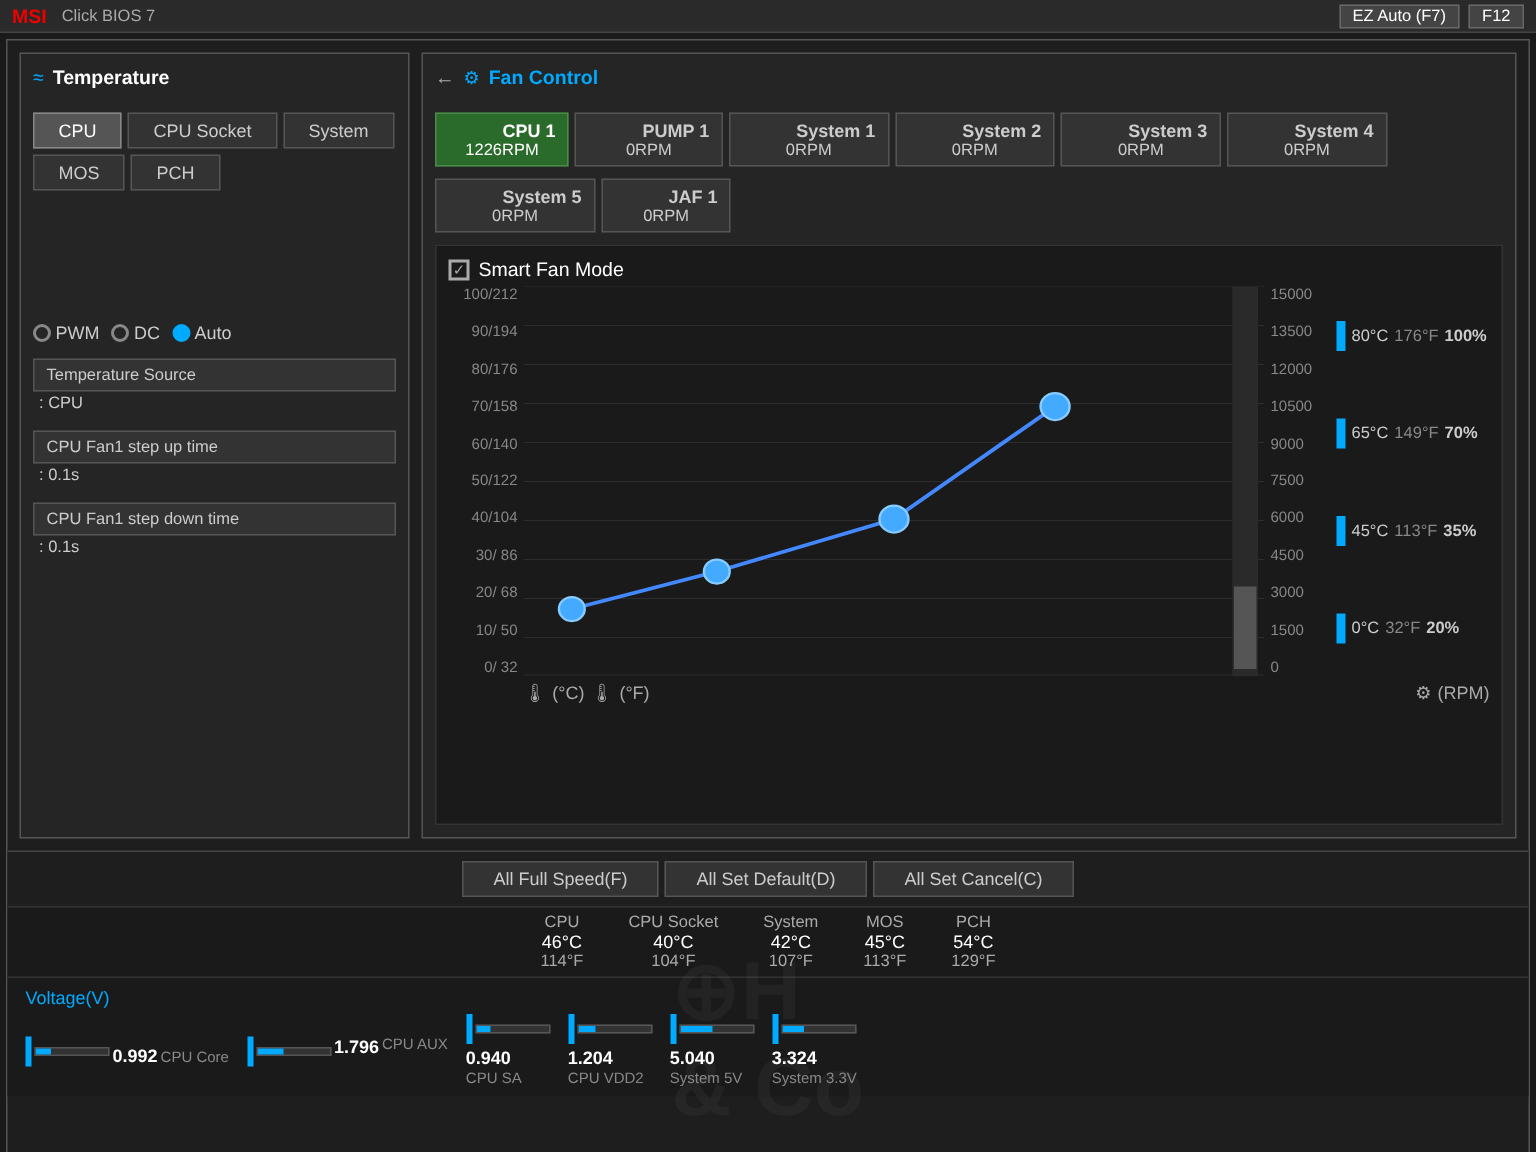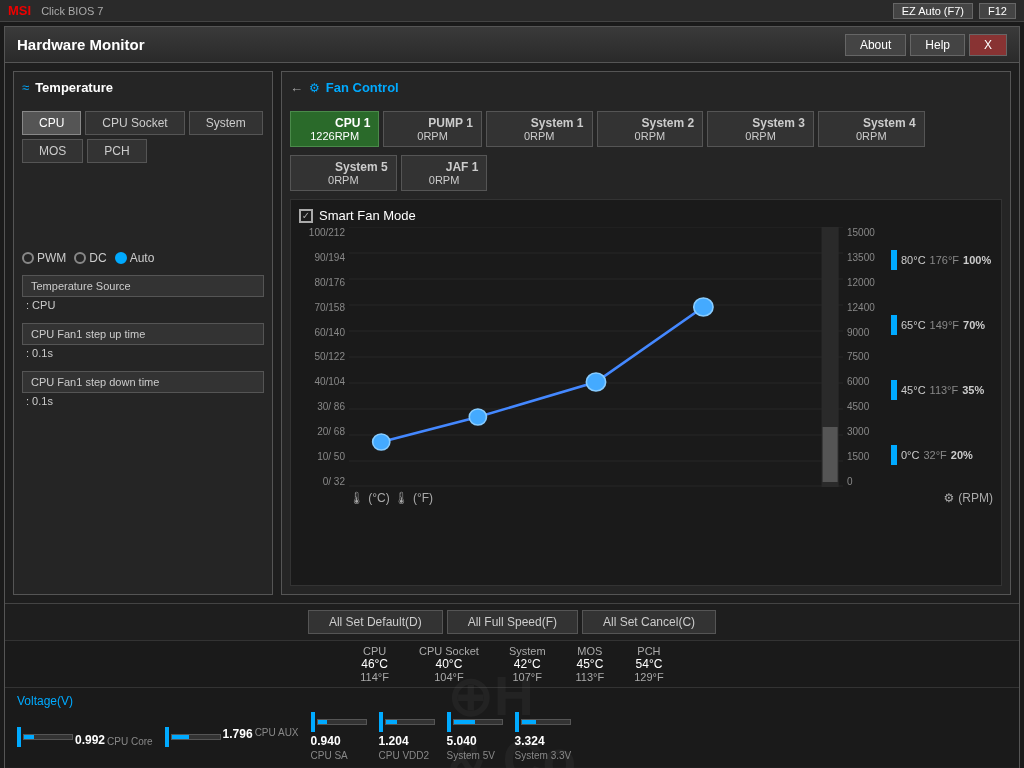--- a/index.html
+++ b/index.html
@@ -193,28 +193,20 @@
   <span class="top-bar-logo">MSI</span>
   <span style="color:#aaa;font-size:11px;">Click BIOS 7</span>
   <div class="top-bar-right">
     <button class="ez-mode-btn">EZ Auto (F7)</button>
     <button class="ez-mode-btn">F12</button>
   </div>
 </div>
 
 <div class="main-window">
 
-  <div class="title-bar">
-    <span class="title-bar-title">Hardware Monitor</span>
-    <div class="title-bar-buttons">
-      <button class="title-btn">About</button>
-      <button class="title-btn">Help</button>
-      <button class="title-btn close-btn">X</button>
-    </div>
-  </div>
 
   <div class="content-area">
 
     <div style="display:flex; gap:8px; padding:8px; height:540px;">
 
       <div style="width:260px; border:1px solid #555; background:#252525; padding:8px; display:flex; flex-direction:column; gap:8px;">
         <div class="section-title">
           <span style="color:#00aaff; font-size:13px;">≈</span>
           <span class="section-title-text">Temperature</span>
         </div>
@@ -349,21 +341,21 @@
                 <circle cx="120" cy="190" r="8" fill="#44aaff" stroke="#88ccff" stroke-width="1.5"></circle>
                 <circle cx="230" cy="155" r="9" fill="#44aaff" stroke="#88ccff" stroke-width="1.5"></circle>
                 <circle cx="330" cy="80" r="9" fill="#44aaff" stroke="#88ccff" stroke-width="1.5"></circle>
               </svg>
             </div>
 
             <div style="width:40px; display:flex; flex-direction:column; justify-content:space-between; height:260px; font-size:10px; color:#888; padding-left:4px;">
               <span>15000</span>
               <span>13500</span>
               <span>12000</span>
-              <span>12400</span>
+              <span>10500</span>
               <span>9000</span>
               <span>7500</span>
               <span>6000</span>
               <span>4500</span>
               <span>3000</span>
               <span>1500</span>
               <span>0</span>
             </div>
 
             <div style="width:110px; display:flex; flex-direction:column; justify-content:space-around; height:260px; padding-left:8px;">
@@ -404,22 +396,22 @@
             <div style="display:flex; gap:4px;">
               <span style="color:#aaa; font-size:12px;">⚙</span>
               <span style="color:#aaa; font-size:12px;">(RPM)</span>
             </div>
           </div>
         </div>
       </div>
     </div>
 
     <div style="background:#1e1e1e; padding:6px; display:flex; justify-content:center; gap:4px; border-top:1px solid #444;">
+      <button class="bottom-btn">All Full Speed(F)</button>
       <button class="bottom-btn">All Set Default(D)</button>
-      <button class="bottom-btn">All Full Speed(F)</button>
       <button class="bottom-btn">All Set Cancel(C)</button>
     </div>
 
     <div style="background:#1a1a1a; padding:4px 20px; display:flex; justify-content:center; gap:30px; border-top:1px solid #333;">
       <div style="text-align:center;">
         <div style="color:#aaa; font-size:11px;">CPU</div>
         <div style="color:#fff; font-size:12px;">46°C</div>
         <div style="color:#aaa; font-size:11px;text-align:center;">114°F</div>
       </div>
       <div style="text-align:center;">

